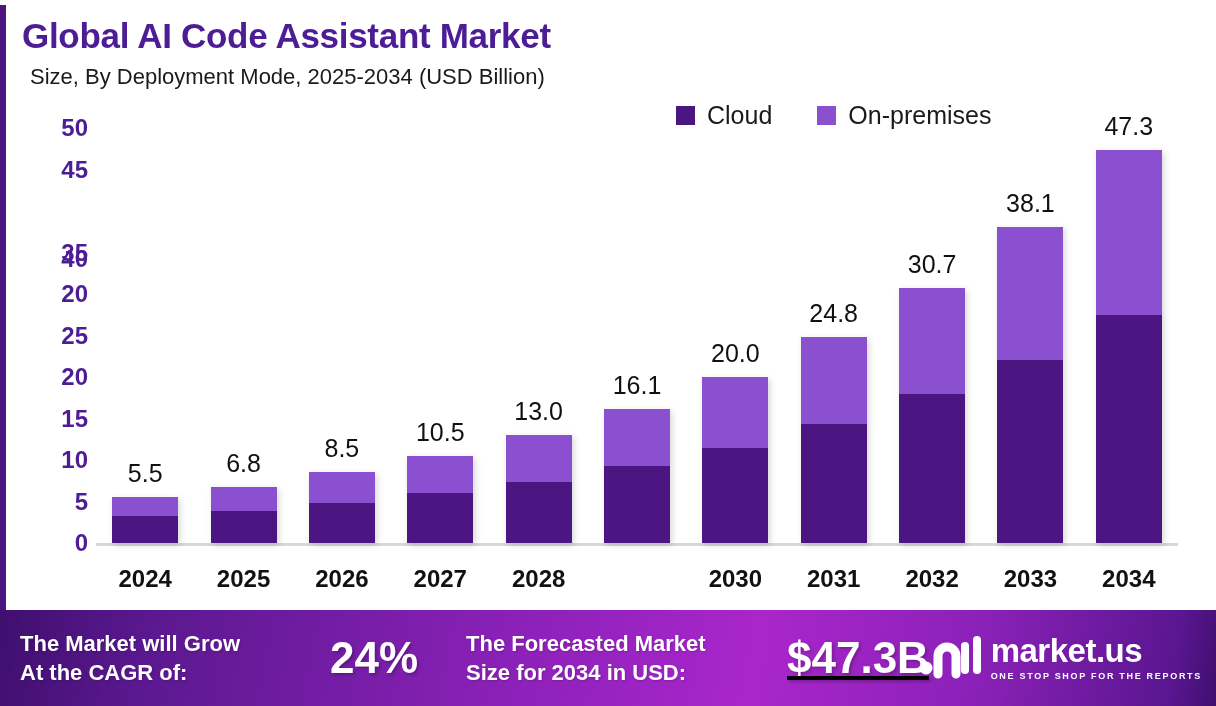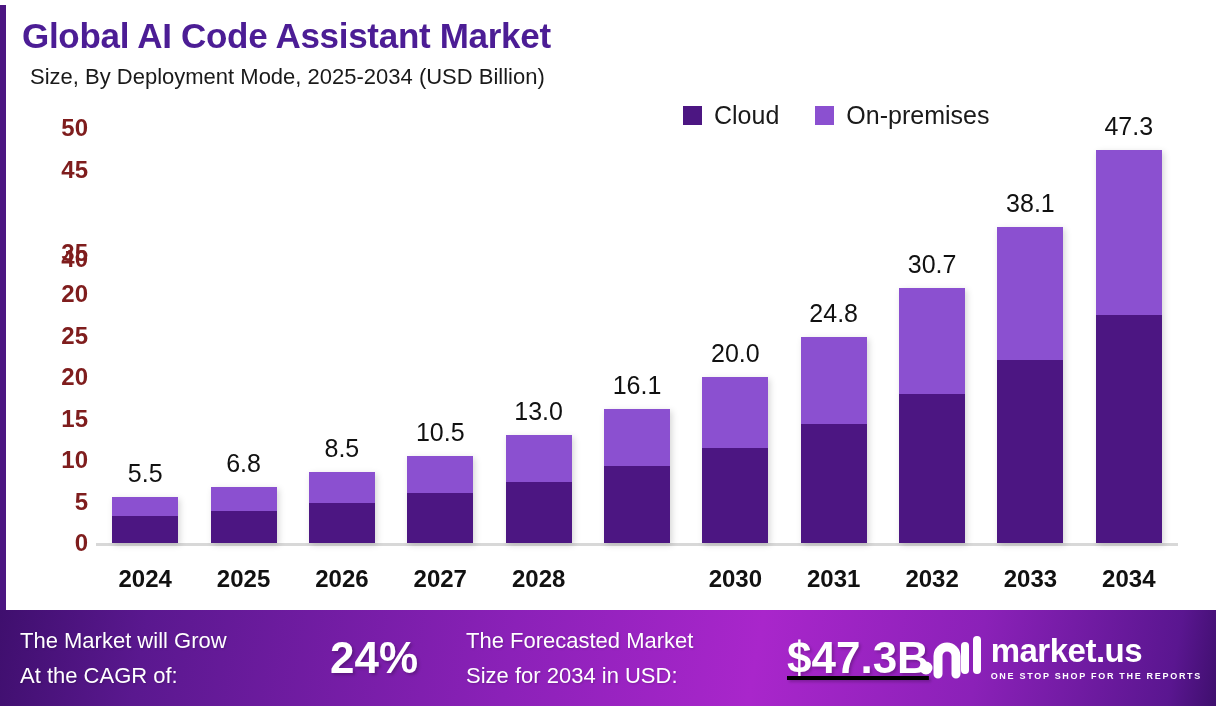--- a/index.html
+++ b/index.html
@@ -62,22 +62,21 @@
     white-space: nowrap;
   }
 
   
   .legend {
     position: absolute;
     left: 676px;
     top: 103px;
     display: flex;
     align-items: flex-end;
-    gap: 36px;
-    margin-left: 7px;
+    gap: 45px;
   }
   .legend-item {
     display: flex;
     align-items: center;
     gap: 12px;
   }
   .legend-swatch {
     width: 19px;
     height: 19px;
     display: block;
@@ -104,21 +103,21 @@
     top: 0;
     width: 64px;
     height: 606px;
   }
   .y-tick {
     position: absolute;
     right: 0;
     transform: translateY(-50%);
     font-size: 24px;
     font-weight: bold;
-    color: #7f1d1d;
+    color: #4c1d95;
     line-height: 24px;
     white-space: nowrap;
   }
   .axis-line {
     position: absolute;
     left: 96px;
     width: 1082px;
     height: 3px;
     background: #d8d8d8;
   }
@@ -177,22 +176,22 @@
     align-items: center;
     overflow: hidden;
   }
   .banner-block {
     display: flex;
     align-items: center;
   }
   .banner-text {
     color: #ffffff;
     font-size: 22px;
-    font-weight: normal;
-    line-height: 35px;
+    font-weight: bold;
+    line-height: 29px;
     white-space: pre-line;
     text-shadow: 1px 1px 2px rgba(0,0,0,0.18);
   }
   .banner-stat {
     color: #ffffff;
     font-size: 44px;
     font-weight: bold;
     line-height: 48px;
     white-space: nowrap;
     text-shadow: 2px 2px 3px rgba(0,0,0,0.22);

